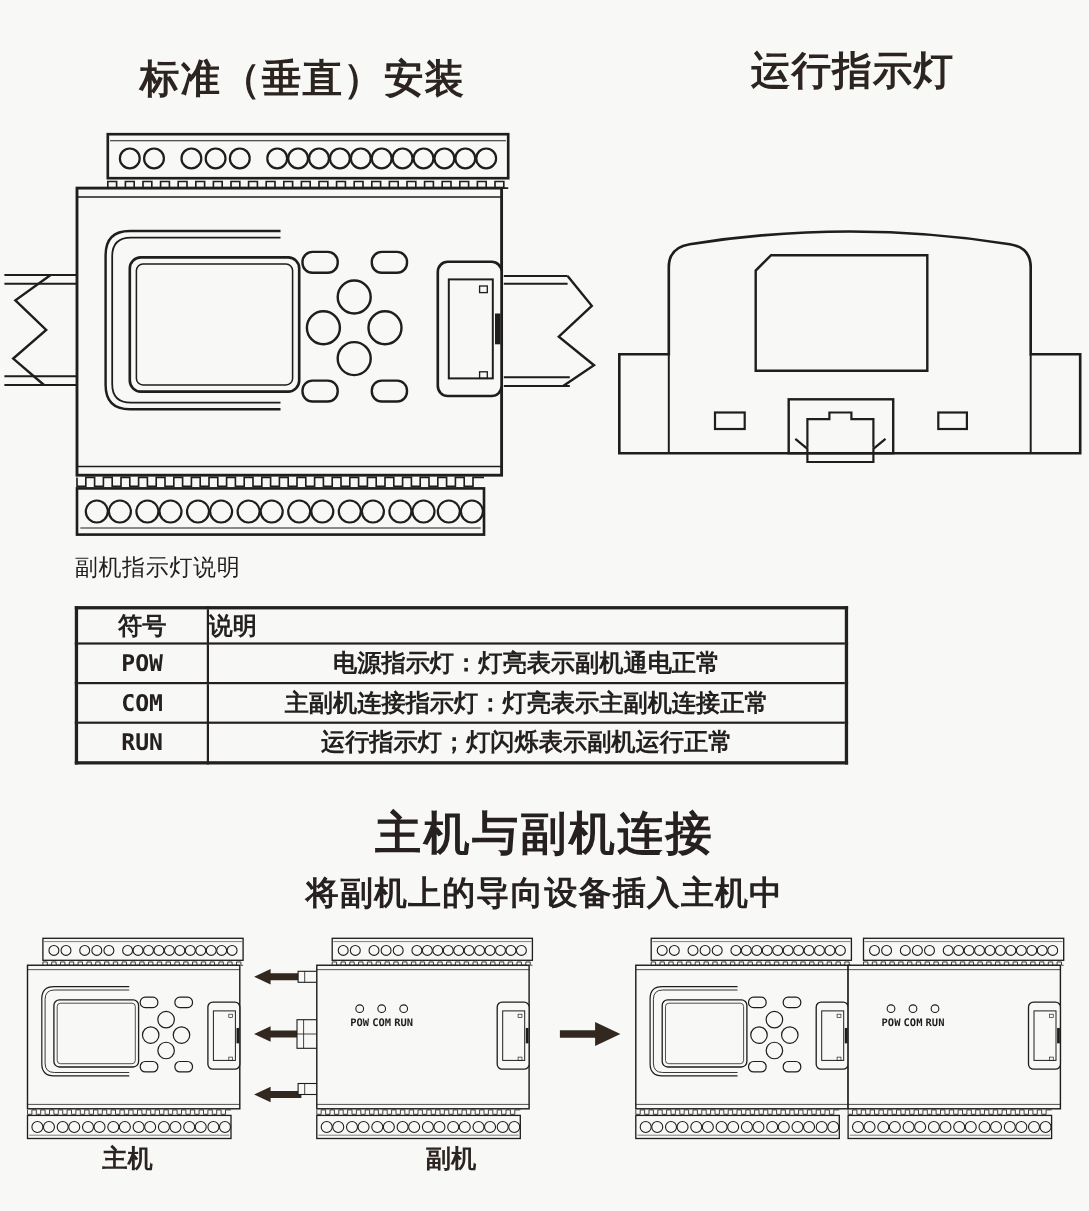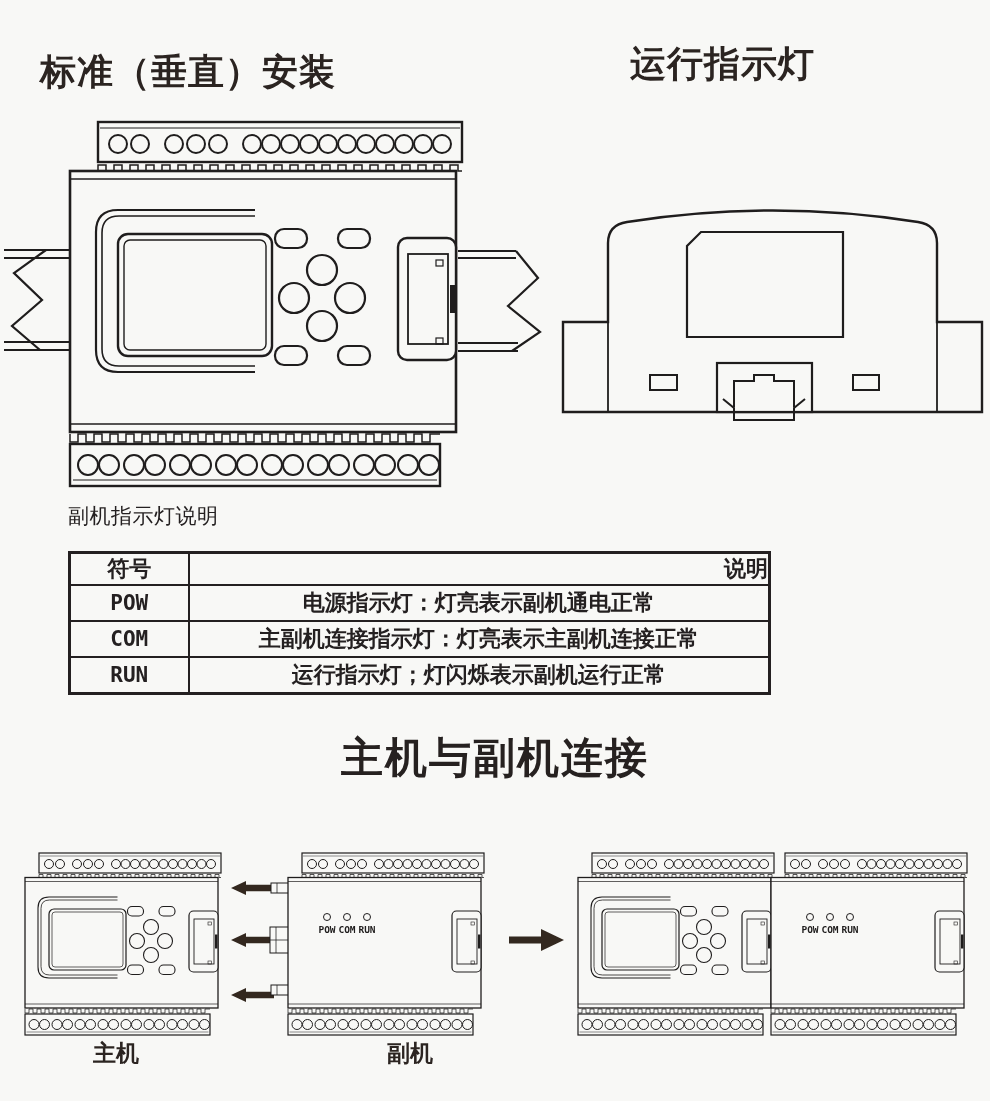--- a/index.html
+++ b/index.html
@@ -4,21 +4,21 @@
 <style>
   html,body{margin:0;padding:0;}
   .page{
     position:relative; width:990px; height:1101px;
     background:#f8f8f6; overflow:hidden;
     font-family:"DejaVu Sans", sans-serif; color:#242021;
   }
   .title{
     position:absolute; font-family:"DejaVu Serif", serif;
     font-weight:700; font-size:36px; color:#2b2421;
-    letter-spacing:1px; white-space:nowrap;
+    letter-spacing:1px; text-align:center; white-space:nowrap;
   }
   .title-left{ left:40px; top:48px; width:470px; }
   .title-right{ left:630px; top:40px; width:290px; }
   .svg-defs{ position:absolute; width:0; height:0; overflow:hidden; }
   .diag-vertical{ position:absolute; left:0; top:110px; width:545px; height:400px; }
   .diag-horizontal{ position:absolute; left:555px; top:195px; width:435px; height:240px; }
   .table-caption{
     position:absolute; left:68px; top:502px; font-size:21px;
     color:#242021; letter-spacing:0.5px;
   }
@@ -31,21 +31,21 @@
     border:2px solid #242021; padding:0; vertical-align:middle;
   }
   table.indicator col.c1{ width:119px; }
   table.indicator tr{ height:36px; }
   table.indicator tr.hdr{ height:20px; }
   .sym-cell{
     text-align:center; font-family:"DejaVu Sans Mono", monospace;
     font-weight:bold; font-size:21px;
   }
   .hdr-cell{ text-align:center; font-size:22px; font-weight:600; }
-  .desc-hdr{ text-align:right; padding-left:44px; font-size:22px; font-weight:600; }
+  .desc-hdr{ text-align:left; padding-left:44px; font-size:22px; font-weight:600; }
   .desc-cell{ text-align:center; padding-left:35px; font-size:22px; font-weight:600; }
   .h2{
     position:absolute; left:0; top:730px; width:990px; text-align:center;
     font-size:42px; font-weight:700; letter-spacing:2px; color:#262120;
   }
   .h3{
     position:absolute; left:0; top:792px; width:990px; text-align:center;
     font-size:30px; font-weight:700; letter-spacing:1px; color:#262120;
   }
   .diag-connection{ position:absolute; left:0; top:845px; width:990px; height:210px; }
@@ -212,20 +212,21 @@
       <td class="desc-cell">主副机连接指示灯：灯亮表示主副机连接正常</td>
     </tr>
     <tr>
       <td class="sym-cell">RUN</td>
       <td class="desc-cell">运行指示灯；灯闪烁表示副机运行正常</td>
     </tr>
   </tbody>
     </table>
 
   <div class="h2">主机与副机连接</div>
+  <div class="h3">将副机上的导向设备插入主机中</div>
 
   <svg class="diag-connection" viewBox="0 0 990 210">
     <use href="#dev-master" transform="translate(25,8) scale(0.5)"></use>
     <use href="#arrow-left" transform="translate(252,43)" fill="#33281f"></use>
     <use href="#arrow-left" transform="translate(252,95)" fill="#33281f"></use>
     <use href="#arrow-left" transform="translate(252,150)" fill="#33281f"></use>
     <g transform="translate(288,8) scale(0.5)">
       <use href="#dev-slave-plugs"></use>
       <use href="#dev-slave"></use>
     </g>

